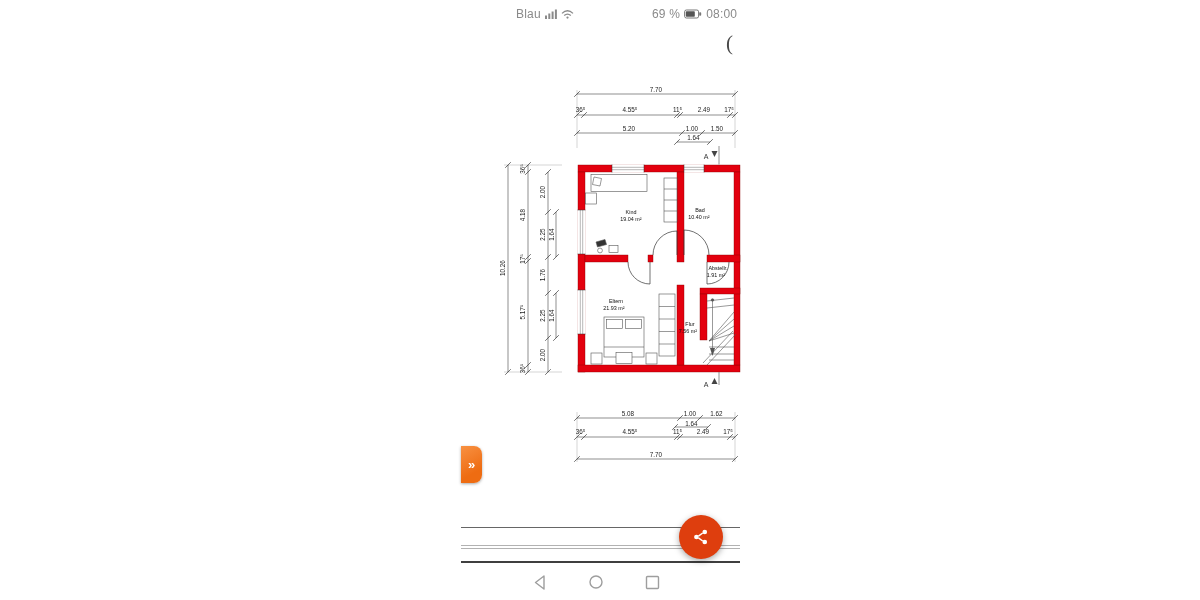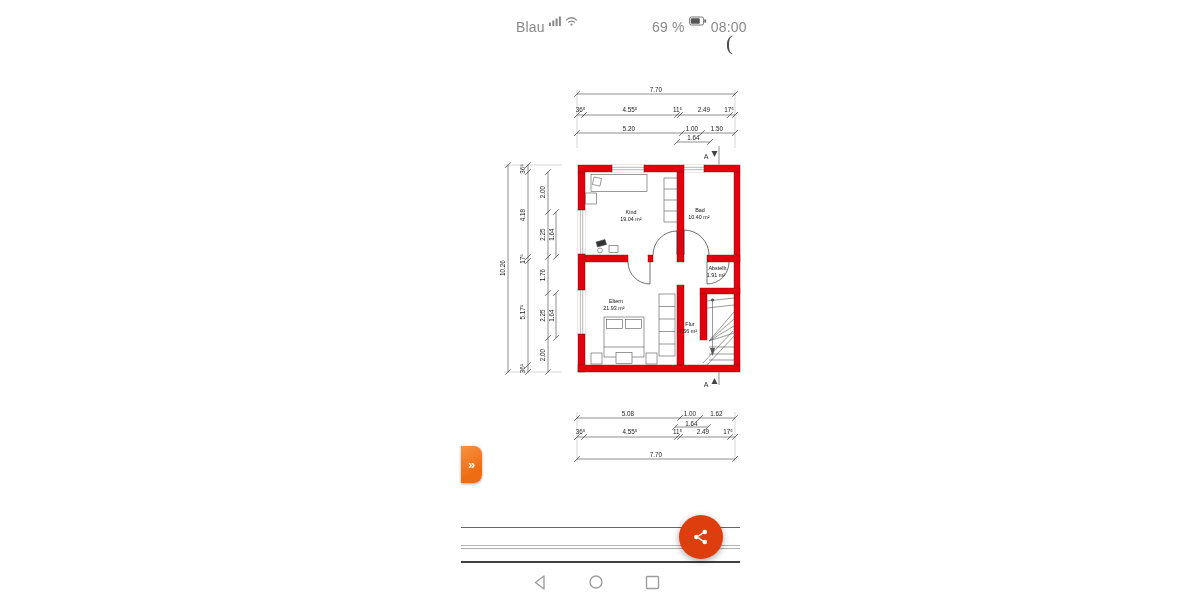--- a/index.html
+++ b/index.html
@@ -6,21 +6,21 @@
   body{
     width:1200px;height:600px;position:relative;overflow:hidden;
     background:#ffffff;
     font-family:"Liberation Sans", sans-serif;
   }
   .abs{position:absolute;}
 
   
   .sb-left{left:516px;top:7px;display:flex;align-items:center;gap:4px;}
   .sb-right{left:652px;top:7px;display:flex;align-items:center;gap:4px;}
-  .sb-text{font-size:14px;color:#8a8a8a;letter-spacing:.2px;margin-top:12px;}
+  .sb-text{font-size:12px;color:#8a8a8a;letter-spacing:.2px;}
 
   
   .cut-paren{left:726px;top:31px;font-family:"Liberation Serif",serif;font-size:21px;color:#4a4a4a;}
 
   
   .plan-svg{left:495px;top:80px;}
 
   
   .expand-tab{
     left:461px;top:446px;width:21px;height:37px;

